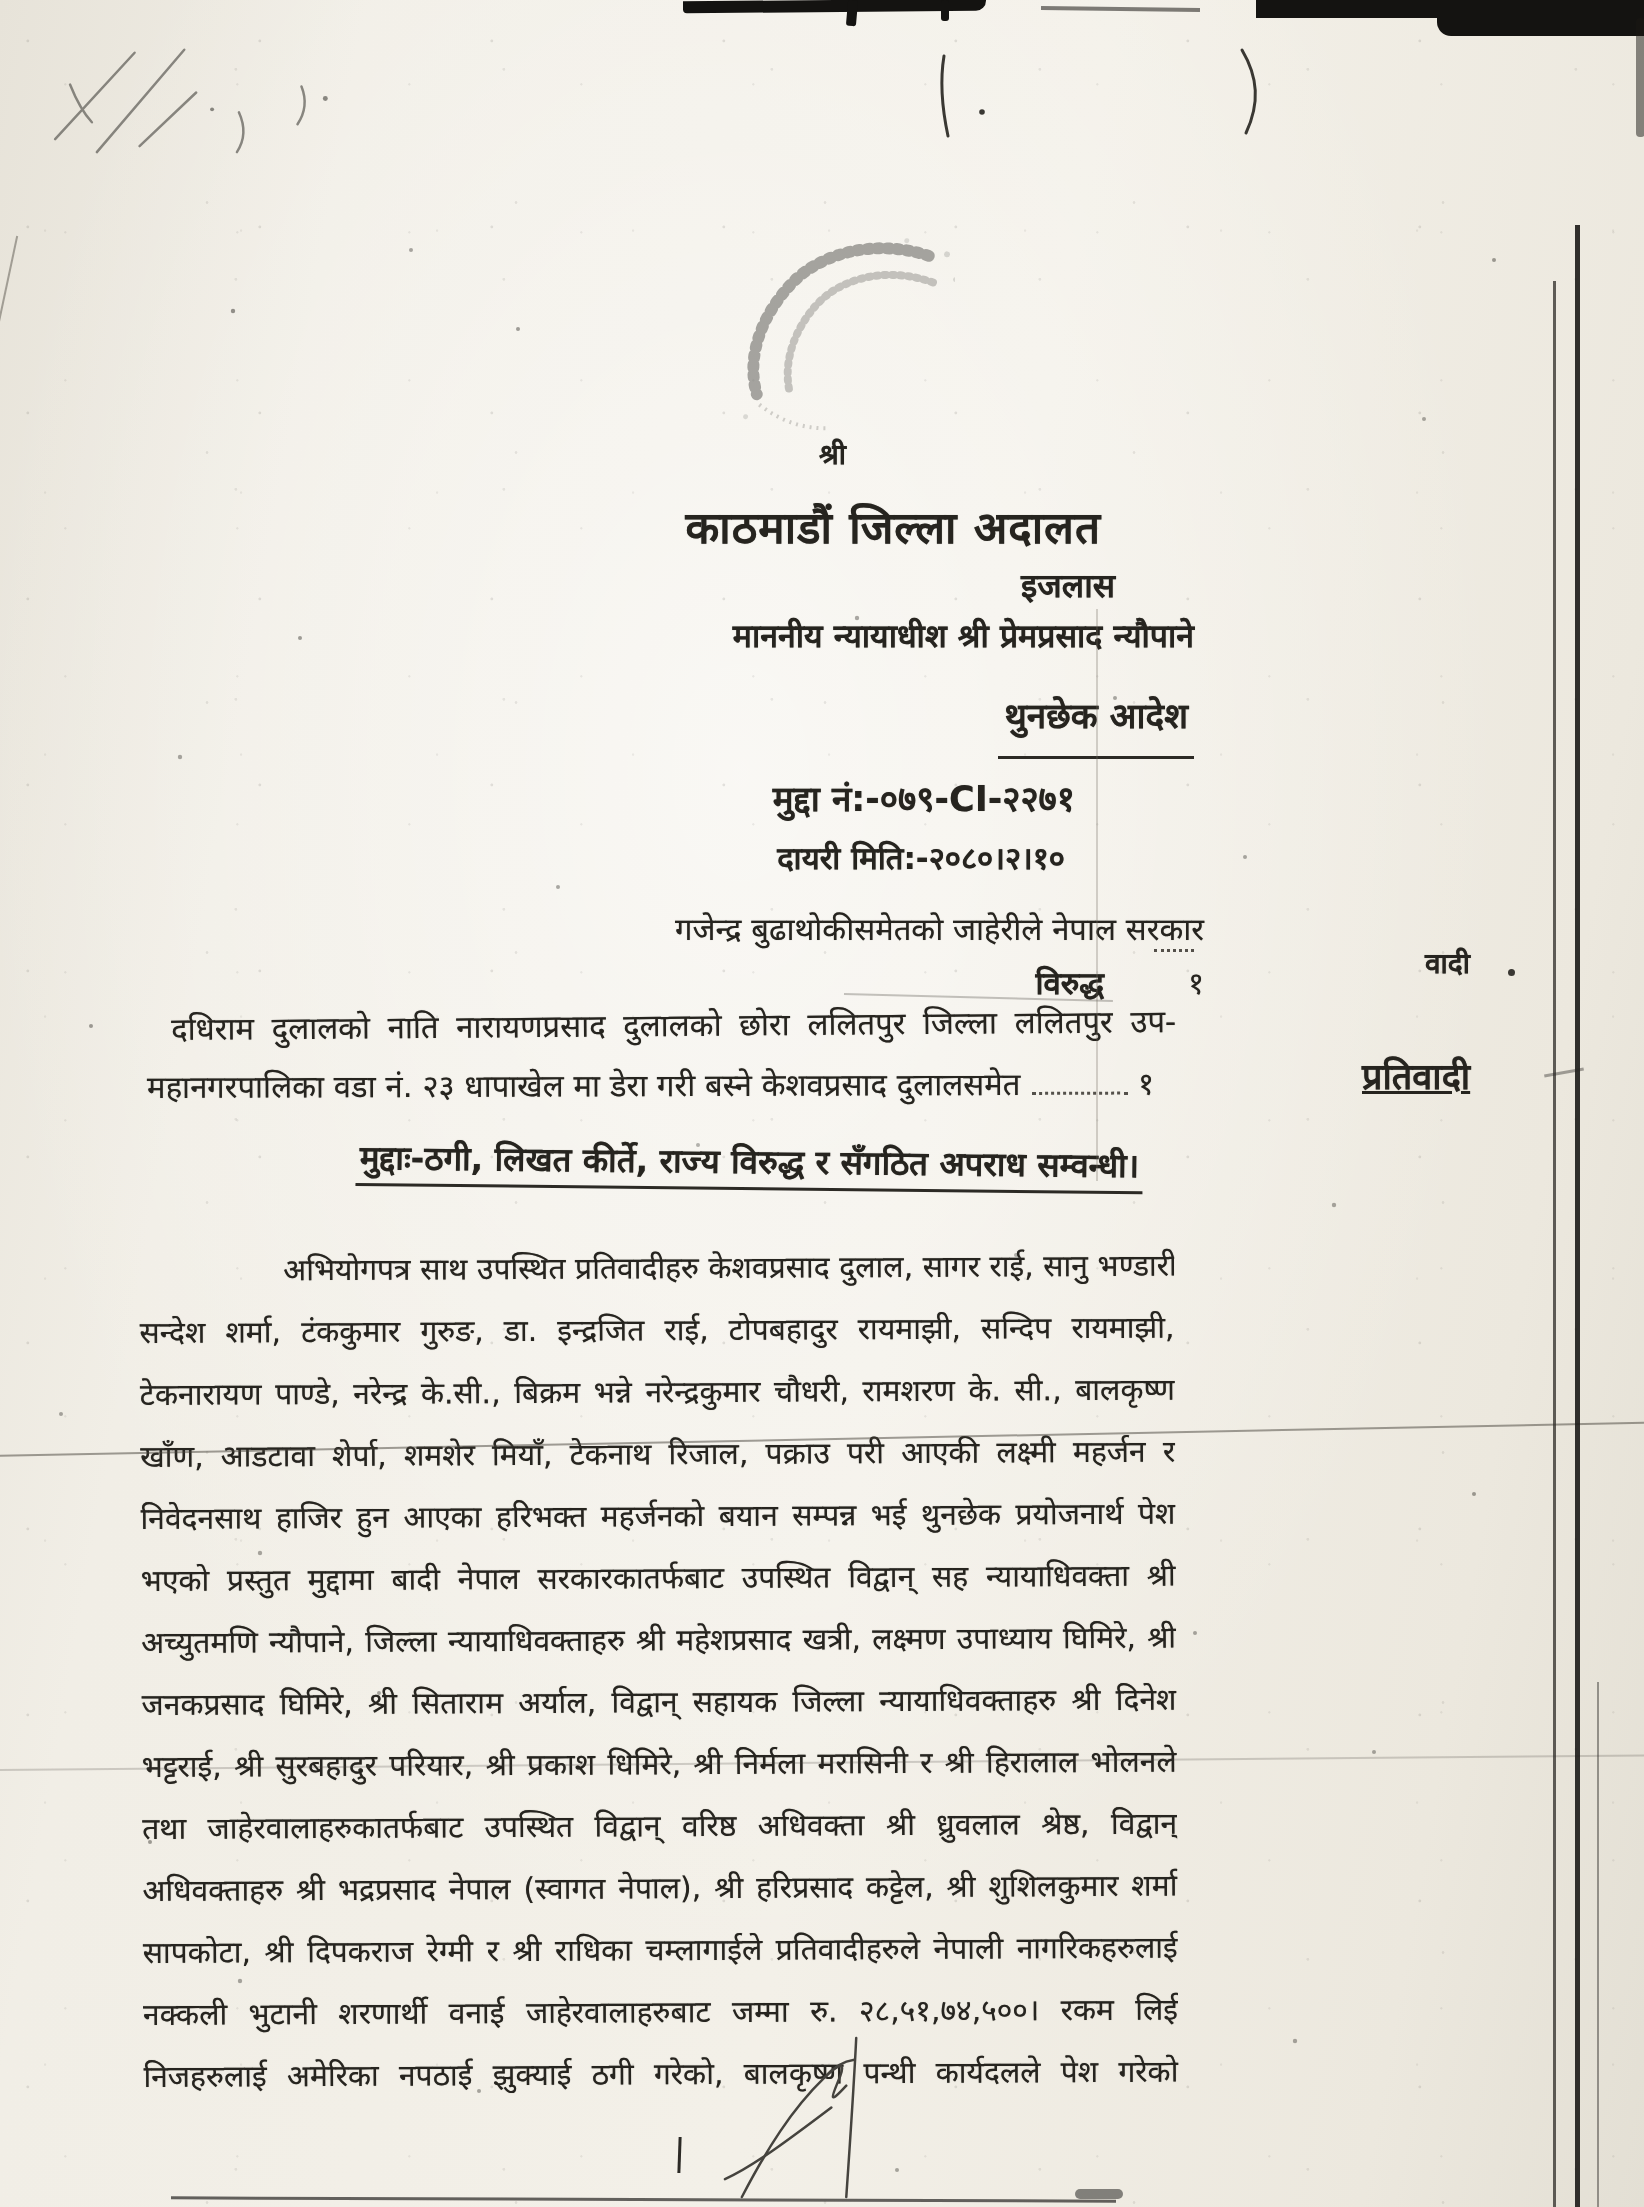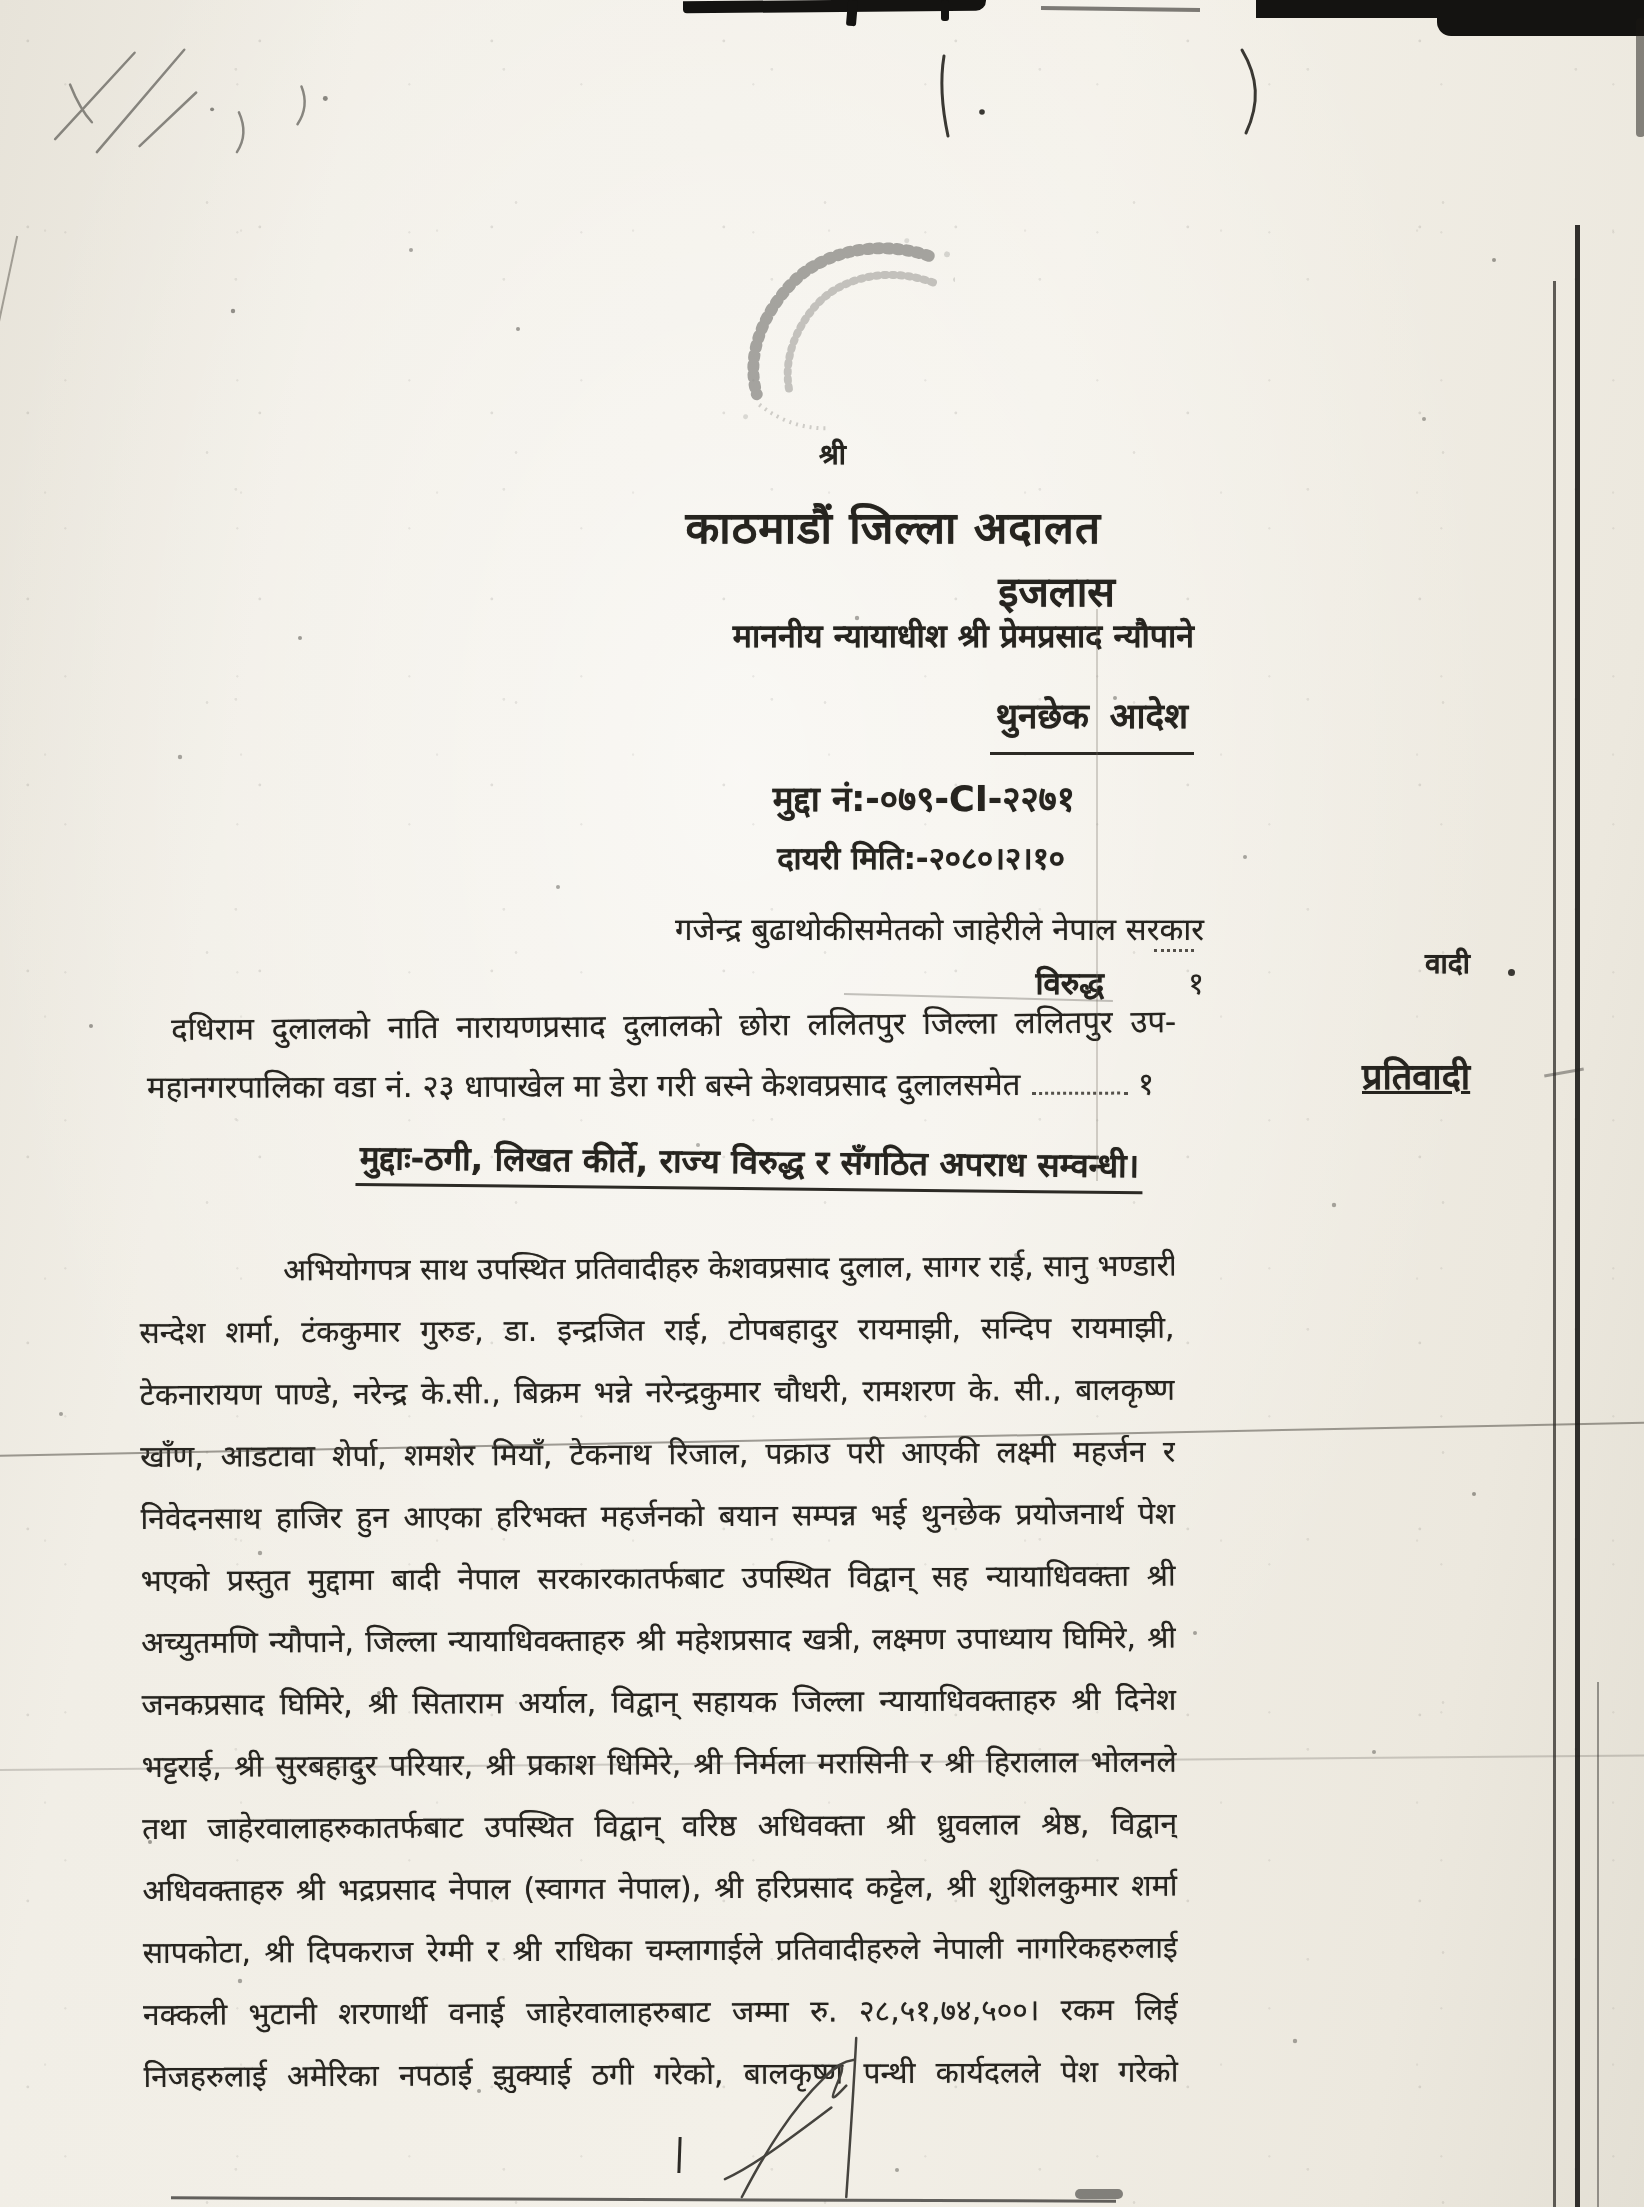--- a/index.html
+++ b/index.html
@@ -21,24 +21,24 @@
       radial-gradient(circle at 88% 33%, rgba(52,48,42,.17) 1px, transparent 1.8px),
       radial-gradient(circle at 23% 88%, rgba(52,48,42,.14) 0.8px, transparent 1.5px);
     background-size: 232px 186px, 309px 250px, 172px 148px, 268px 210px, 196px 262px;
   }
   .abs{position:absolute;}
   .ctr{text-align:right;}
   .ink{color:#26241f; text-shadow:0 0 0.7px rgba(38,36,31,.55);}
 
   .honorific{left:756px; top:434px; width:90px; font-size:28px; font-weight:700;}
   .court-name{left:484px; top:496px; width:617px; font-size:44px; font-weight:700; letter-spacing:1px;}
-  .bench{left:498px; top:562px; width:617px; font-size:41px; font-weight:700;}
+  .bench{left:498px; top:562px; width:617px; font-size:33px; font-weight:700;}
   .judge{left:428px; top:613px; width:766px; font-size:32px; font-weight:700;}
   .order-title{left:428px; top:691px; width:766px; font-size:35px; font-weight:700;}
-  .order-title span{border-bottom:3px solid #2c2a25; padding:0 6px 13px;font-family:Liberation Mono, monospace;}
+  .order-title span{border-bottom:3px solid #2c2a25; padding:0 6px 20px;}
   .case-number{left:378px; top:774px; width:697px; font-size:35px; font-weight:600;}
   .filing-date{left:368px; top:836px; width:697px; font-size:31px; font-weight:600;}
 
   .leader-row{display:flex; align-items:flex-end; font-size:31px;}
   .leader{flex:1 1 auto; min-width:40px; border-bottom:3.5px dotted rgba(55,52,46,.85); margin:0 10px 9px 12px;}
   .plaintiff-row{left:204px; top:907px; width:1000px;flex-direction:column;}
   .role-vadi{left:1425px; top:943px; font-size:28px; font-weight:600;}
   .vadi-dot{left:1508px; top:969px; width:7px; height:7px; background:#3a3833; border-radius:50%;}
   .versus{left:507px; top:961px; width:597px; font-size:31px; font-weight:700;}
   .defendant-1{left:171px; top:1007px; width:1005px; font-size:31px; text-align:justify; text-align-last:justify; transform:rotate(-.45deg); transform-origin:left top;}

